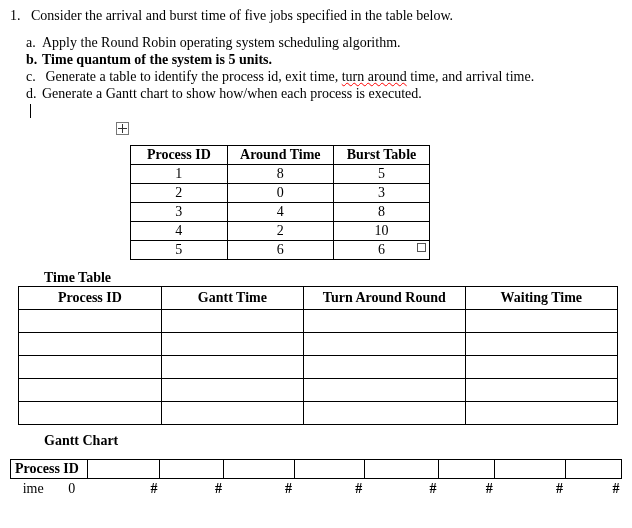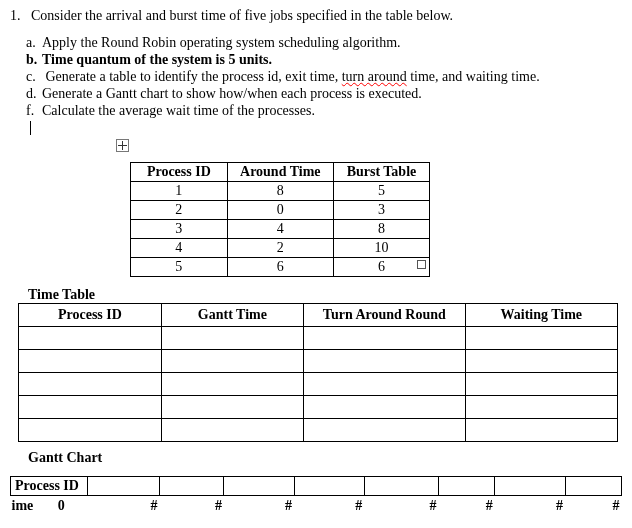--- a/index.html
+++ b/index.html
@@ -27,21 +27,21 @@
     .resize-handle::before{left:5px;top:1px;width:1px;height:9px;}
     .resize-handle::after{top:5px;left:1px;height:1px;width:9px;}
     table { border-collapse: collapse; }
     .data-table { margin-left:120px; margin-top:2px; margin-bottom:10px; position:relative; }
     .data-table td, .data-table th { border:1px solid #000; padding:1px 4px; text-align:center; font-weight:normal; }
     .data-table th { font-weight:bold; }
     .corner-handle{
       position:absolute; width:7px;height:7px;border:1px solid #555;background:#fff;
       right:-6px; bottom:-6px;
     }
-    .section-title { font-weight:bold; margin-left:18px; margin-top:8px; }
+    .section-title { font-weight:bold; margin-left:34px; margin-top:8px; }
     .time-table { width:600px; margin-left:8px; }
     .time-table td, .time-table th { border:1px solid #000; padding:3px 4px; height:16px; }
     .time-table th { font-weight:bold; text-align:center; }
     .time-table td { text-align:left; }
     .gantt-wrap{ margin-top:10px; margin-left:0; }
     .gantt-table{ }
     .gantt-table td{ border:1px solid #000; width:34px; height:16px; }
     .gantt-row-hdr{ border:1px solid #000; padding:1px 4px; font-weight:bold; white-space:nowrap; }
     .gantt-time-row td{ border:none; text-align:left; font-weight:bold; padding-top:2px; vertical-align:top; }
   </style>
@@ -49,24 +49,23 @@
 <body>
 
 <div class="question-line">
   <span>1.</span>&nbsp;&nbsp;
   <span>Consider the arrival and burst time of five jobs specified in the table below.</span>
 </div>
 <div class="sub-items">
   <div><span class="letter">a.</span><span>Apply the Round Robin operating system scheduling algorithm.</span></div>
   <div class="bold"><span class="letter">b.</span><span>Time quantum of the system is 5 units.</span></div>
   <div><span class="letter">c.</span>
-    <span>Generate a table to identify the process id, exit time, </span><span class="wavy">turn around</span><span> time, and waiting time.</span>
+    <span>Generate a table to identify the process id, exit time, </span><span class="wavy">turn around</span><span> time, and arrival time.</span>
   </div>
   <div><span class="letter">d.</span><span>Generate a Gantt chart to show how/when each process is executed.</span></div>
-  <div><span class="letter">f.</span><span>Calculate the average wait time of the processes.</span></div>
   <div><span class="cursor"></span></div>
   <span class="resize-handle"></span>
 </div>
 
 <div style="position:relative; width:300px; margin-left:120px;">
 <table class="data-table" style="margin-left:0;">
   <tbody>
         <tr>
     <th style="width:90px">Process ID</th>
     <th style="width:100px">Around Time</th>
@@ -153,21 +152,21 @@
       <td style="width:70px"></td>
           <td style="width:62px"></td>
           <td style="width:68px"></td>
           <td style="width:68px"></td>
           <td style="width:72px"></td>
           <td style="width:54px"></td>
           <td style="width:68px"></td>
           <td style="width:54px"></td>
     </tr>
     <tr class="gantt-time-row">
-      <td style="border:none;font-weight:bold;">
+      <td style="border:none;font-weight:normal;text-align:center;">
         <span>ime</span>&nbsp;&nbsp;&nbsp;&nbsp;&nbsp;&nbsp;&nbsp;<span>0</span>
       </td>
       <td style="text-align:right;padding-right:2px;"><span>#</span></td>
       <td style="text-align:right;padding-right:2px;"><span>#</span></td>
       <td style="text-align:right;padding-right:2px;"><span>#</span></td>
       <td style="text-align:right;padding-right:2px;"><span>#</span></td>
       <td style="text-align:right;padding-right:2px;"><span>#</span></td>
       <td style="text-align:right;padding-right:2px;"><span>#</span></td>
       <td style="text-align:right;padding-right:2px;"><span>#</span></td>
       <td style="text-align:right;padding-right:2px;"><span>#</span></td>

